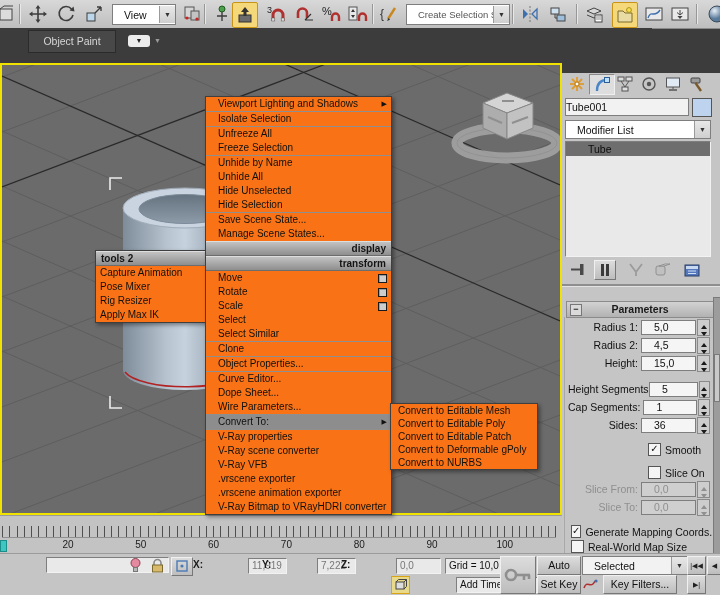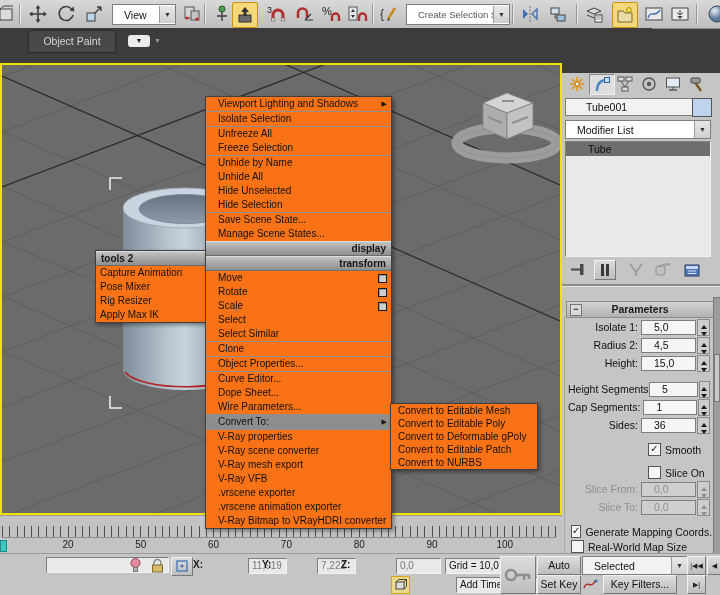--- a/index.html
+++ b/index.html
@@ -46,21 +46,21 @@
   .qheader{height:13px;line-height:13px;font-size:10px;font-weight:bold;color:#141414;
            background:linear-gradient(#c2c2c2,#8e8e8e);border-top:1px solid #dedede;border-bottom:1px solid #6d6d6d;}
   .qheader.r{text-align:right;padding-right:5px;}
   .qheader.l{padding-left:5px;}
   #convert-submenu .qitem{height:13px;line-height:13px;padding:0 8px 0 7px;}
 
   
   #cmd-panel{left:562px;top:73px;width:158px;height:480px;background:#c5c5c5;}
   .tab{top:1px;width:24px;height:19px;display:flex;align-items:center;justify-content:center;}
   .tab.active{background:#dedede;border:1px solid;border-color:#8a8a8a #f0f0f0 #f0f0f0 #8a8a8a;}
-  #obj-name{left:3px;top:25px;width:122px;height:16px;font-size:10.5px;line-height:16px;padding-left:20px;background:#f2f2f2;border:1px solid #7e7e7e;}
+  #obj-name{left:3px;top:25px;width:122px;height:16px;font-size:10.5px;line-height:16px;padding-left:0;background:#f2f2f2;border:1px solid #7e7e7e;}
   #obj-swatch{left:130px;top:25px;width:18px;height:17px;background:#bdd3ee;border:1px solid #555;}
   #mod-list{left:3px;top:47px;width:144px;height:17px;}
   #stack-box{left:3px;top:68px;width:144px;height:114px;background:#e9e9e9;border:1px solid;border-color:#7e7e7e #f2f2f2 #f2f2f2 #7e7e7e;}
   .stack-row{height:14px;line-height:14px;background:#6e6e6e;color:#0c0c0c;padding-left:22px;font-size:10.5px;}
   #stack-tools{left:0;top:186px;width:158px;height:22px;}
   #panel-hr{left:0;top:211px;width:158px;height:2px;background:#8e8e8e;border-bottom:1px solid #e2e2e2;}
   #rollout-head{left:4px;top:228px;width:146px;height:15px;background:linear-gradient(#d2d2d2,#b2b2b2);
       border:1px solid #8b8b8b;text-align:center;font-weight:bold;font-size:10.5px;line-height:14px;color:#1a1a1a;}
   #rollout-minus{position:absolute;left:3px;top:2px;width:10px;height:10px;border:1px solid #777;background:#dadada;
       line-height:8px;text-align:center;font-weight:bold;font-size:9px;}
@@ -372,34 +372,33 @@
         <div class="qitem"><span class="qlabel">Object Properties...</span></div>
         <div class="qsep"></div>
         <div class="qitem"><span class="qlabel">Curve Editor...</span></div>
         <div class="qitem"><span class="qlabel">Dope Sheet...</span></div>
         <div class="qitem"><span class="qlabel">Wire Parameters...</span></div>
         <div class="qsep"></div>
         <div class="qitem hl"><span class="qlabel">Convert To:</span><span class="qarrow">▶</span></div>
         <div class="qsep"></div>
         <div class="qitem"><span class="qlabel">V-Ray properties</span></div>
         <div class="qitem"><span class="qlabel">V-Ray scene converter</span></div>
-        <div class="qitem"><span class="qlabel">V-Ray mesh export</span></div>
         <div class="qitem"><span class="qlabel">V-Ray VFB</span></div>
         <div class="qitem"><span class="qlabel">.vrscene exporter</span></div>
         <div class="qitem"><span class="qlabel">.vrscene animation exporter</span></div>
         <div class="qitem"><span class="qlabel">V-Ray Bitmap to VRayHDRI converter</span></div>
       </div>
   </div>
 
   <div id="convert-submenu" class="abs menu">
     <div id="convert-items">
         <div class="qitem"><span class="qlabel">Convert to Editable Mesh</span></div>
         <div class="qitem"><span class="qlabel">Convert to Editable Poly</span></div>
+        <div class="qitem"><span class="qlabel">Convert to Editable Patch</span></div>
         <div class="qitem"><span class="qlabel">Convert to Deformable gPoly</span></div>
-        <div class="qitem"><span class="qlabel">Convert to Editable Patch</span></div>
         <div class="qitem"><span class="qlabel">Convert to NURBS</span></div>
       </div>
   </div>
 
   <div id="cmd-panel" class="abs">
     <div class="abs tab" style="left:3px">
       <svg width="16" height="16">
           <g stroke="#e09b2d" stroke-width="1.8">
             <line x1="8" y1="1" x2="8" y2="15"></line>
             <line x1="1" y1="8" x2="15" y2="8"></line>
@@ -480,21 +479,21 @@
     </div>
 
     <div id="panel-hr" class="abs"></div>
 
     <div id="rollout-head" class="abs">
       <span id="rollout-minus">−</span>
       <span>Parameters</span>
     </div>
     <div id="rollout-body" class="abs">
         <div class="prow spin">
-          <span class="plabel">Isolate 1:</span>
+          <span class="plabel">Radius 1:</span>
           <div class="pfield">5,0</div>
           <div class="pspin">
             <i class="up"></i>
             <i class="dn"></i>
           </div>
         </div>
         <div class="prow spin">
           <span class="plabel">Radius 2:</span>
           <div class="pfield">4,5</div>
           <div class="pspin">

